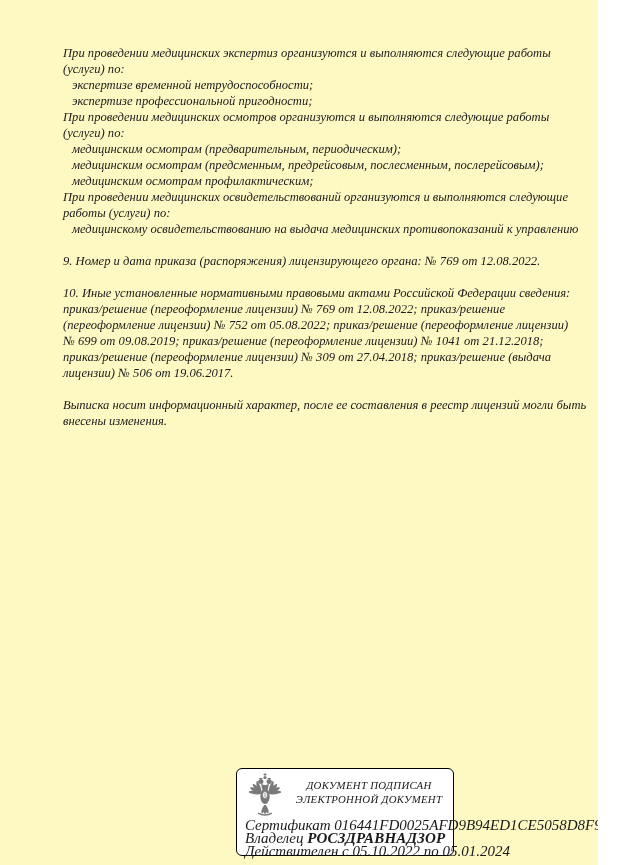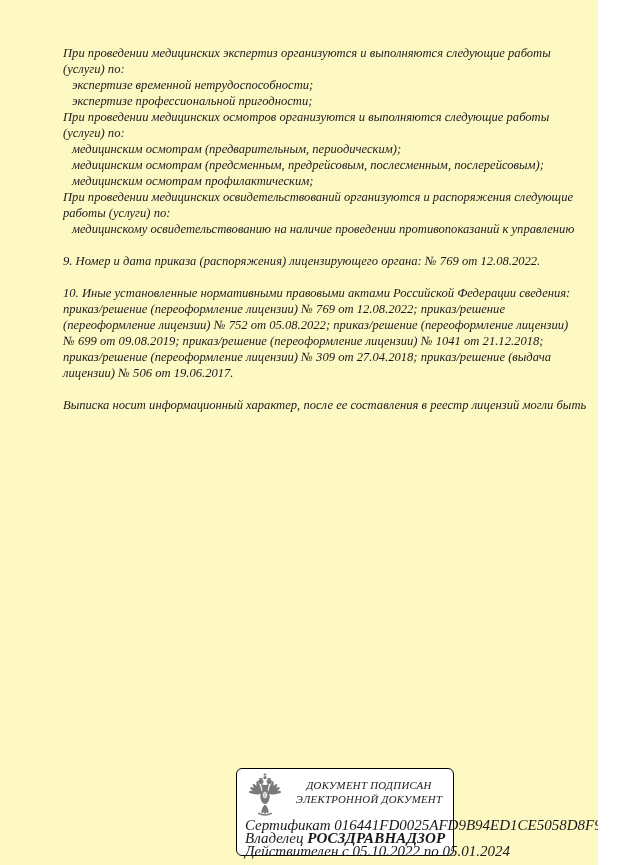--- a/index.html
+++ b/index.html
@@ -85,34 +85,35 @@
   <div class="doc-text">
       <div class="line">При проведении медицинских экспертиз организуются и выполняются следующие работы</div>
       <div class="line">(услуги) по:</div>
       <div class="line indent">экспертизе временной нетрудоспособности;</div>
       <div class="line indent">экспертизе профессиональной пригодности;</div>
       <div class="line">При проведении медицинских осмотров организуются и выполняются следующие работы</div>
       <div class="line">(услуги) по:</div>
       <div class="line indent">медицинским осмотрам (предварительным, периодическим);</div>
       <div class="line indent">медицинским осмотрам (предсменным, предрейсовым, послесменным, послерейсовым);</div>
       <div class="line indent">медицинским осмотрам профилактическим;</div>
-      <div class="line">При проведении медицинских освидетельствований организуются и распоряжения следующие</div>
+      <div class="line">При проведении медицинских освидетельствований организуются и выполняются следующие</div>
       <div class="line">работы (услуги) по:</div>
-      <div class="line indent">медицинскому освидетельствованию на наличие проведении противопоказаний к управлению</div>
+      <div class="line indent">медицинскому освидетельствованию на выдача медицинских противопоказаний к управлению</div>
       <div class="line">&nbsp;</div>
       <div class="line">9. Номер и дата приказа (распоряжения) лицензирующего органа: № 769 от 12.08.2022.</div>
       <div class="line">&nbsp;</div>
       <div class="line">10. Иные установленные нормативными правовыми актами Российской Федерации сведения:</div>
       <div class="line">приказ/решение (переоформление лицензии) № 769 от 12.08.2022; приказ/решение</div>
       <div class="line">(переоформление лицензии) № 752 от 05.08.2022; приказ/решение (переоформление лицензии)</div>
       <div class="line">№ 699 от 09.08.2019; приказ/решение (переоформление лицензии) № 1041 от 21.12.2018;</div>
       <div class="line">приказ/решение (переоформление лицензии) № 309 от 27.04.2018; приказ/решение (выдача</div>
       <div class="line">лицензии) № 506 от 19.06.2017.</div>
       <div class="line">&nbsp;</div>
       <div class="line">Выписка носит информационный характер, после ее составления в реестр лицензий могли быть</div>
+      <div class="line">внесены изменения.</div>
     </div>
 
   <div class="stamp">
 
     <svg class="stamp-emblem" viewBox="0 0 64 70" xmlns="http://www.w3.org/2000/svg" aria-hidden="true">
       <g fill="#7a7a7a">
 
         <rect x="31.2" y="0" width="1.6" height="5"></rect>
         <rect x="29.6" y="1.4" width="4.8" height="1.6"></rect>
         <circle cx="32" cy="7" r="2.6"></circle>

